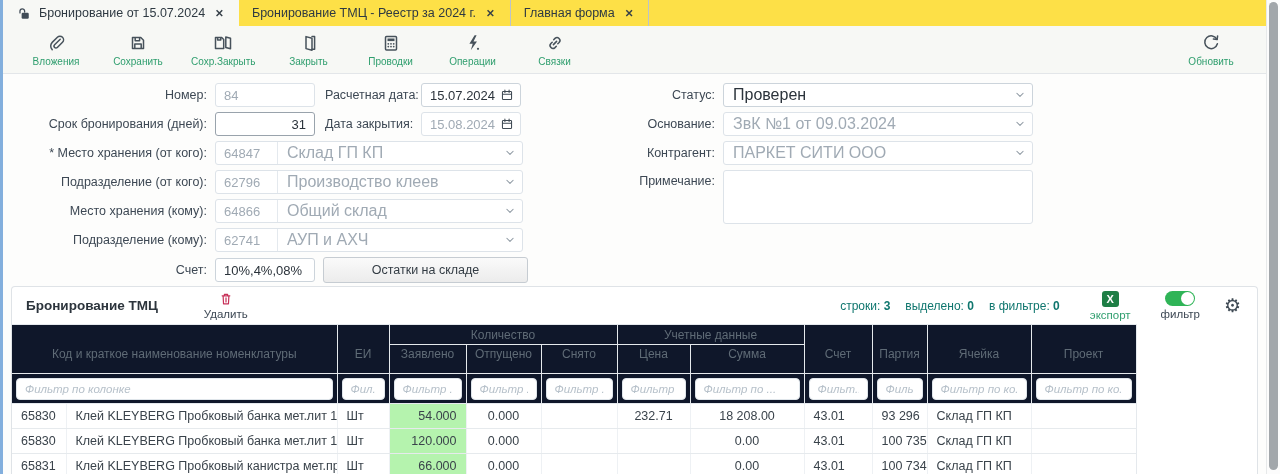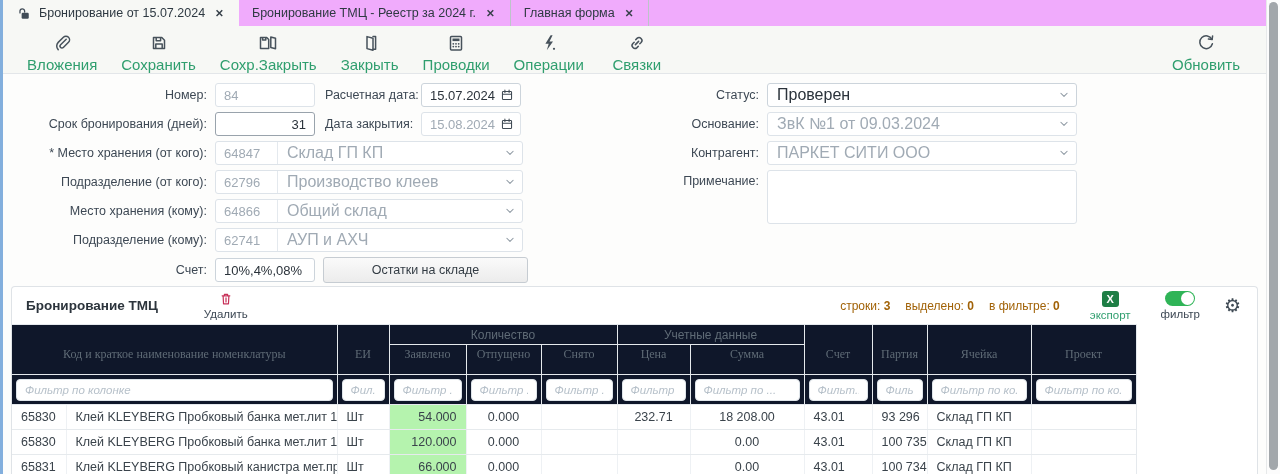--- a/index.html
+++ b/index.html
@@ -10,33 +10,33 @@
             border-left:3px solid #83afdd; }
   .content { margin-right:14px; }
 
   
   .v-scroll { position:absolute; top:0; right:0; width:14px; height:474px;
               background:#fcfcfc; border-left:1px solid #e7e9ea; }
   .v-thumb { position:absolute; top:2px; right:2px; width:9px; height:468px;
              background:#a2a7ab; border-radius:5px; }
 
   
-  .tabbar { display:flex; height:26px; background:#f0abfc; }
+  .tabbar { display:flex; height:26px; background:#fde047; }
   .tab { display:flex; align-items:center; gap:8px; padding:0 13px;
          font-size:12.5px; color:#2e3942; border-right:1px solid #bcc3c9; white-space:nowrap; }
   .tab.active { background:#f7f8f5; border-right:none; font-weight:normal; }
   .tab .close { font-size:10.5px; font-weight:bold; color:#353f48; padding:1px 2px; }
   .lock-svg { width:15px; height:15px; }
 
   
   .toolbar { display:flex; align-items:flex-start; background:#f7f8f5;
              padding:7px 20px 4px 24px; height:48px; border-bottom:1px solid #e3e6e9; }
   .tbtn { display:flex; flex-direction:column; align-items:center; margin-right:24px; min-width:58px; color:#47525b; }
   .tbtn svg { width:20px; height:20px; }
-  .tbtn .lb { font-size:15px; color:#2f9e6e; margin-top:3px; white-space:nowrap; }
+  .tbtn .lb { font-size:10px; color:#2f9e6e; margin-top:3px; white-space:nowrap; }
   .tbtn.refresh { margin:0 6px 0 auto; }
   .icon-stroke { fill:none; stroke:currentColor; stroke-width:1.5; stroke-linecap:round; stroke-linejoin:round; }
 
   
   .formarea { position:relative; padding:9px 0 0 0; height:212px; background:#fdfdfc; }
   .frow { display:flex; align-items:center; margin-bottom:5px; }
   .flabel { width:212px; text-align:right; font-size:12.5px; color:#3d4854; padding-right:8px; white-space:nowrap; }
   .flabel2 { width:96px; text-align:right; font-size:12.5px; color:#3d4854; padding-right:8px; margin-left:10px; white-space:nowrap; }
   .inp { height:24px; border:1px solid #ccd4db; border-radius:3px; font-size:13px; color:#2b333b;
          padding:0 8px; background:#fff; font-family:inherit; }
@@ -51,54 +51,54 @@
   .combo { width:308px; height:24px; border:1px solid #dde3e9; border-radius:3px; background:#fff;
            display:flex; align-items:center; }
   .combo .code { width:62px; align-self:stretch; display:flex; align-items:center; padding:0 8px;
                  font-size:13px; color:#a0aab4; border-right:1px solid #e4e9ee; }
   .combo .val { flex:1; padding:0 9px; font-size:16px; color:#a0aab4; white-space:nowrap; overflow:hidden; }
   .combo .val.dark { color:#2b333b; }
   .combo.enabled { border-color:#ccd4db; }
   .combo svg { width:14px; height:14px; margin-right:5px; color:#8d98a2; flex:none; }
   .btn-stock { margin-left:8px; width:205px; height:26px; background:linear-gradient(#fafafa,#ececec);
                border:1px solid #c6ccd2; border-radius:3px; font-size:12.5px; color:#333c44; font-family:inherit; }
-  .rightcol { position:absolute; left:664px; top:9px; width:440px; }
+  .rightcol { position:absolute; left:620px; top:9px; width:440px; }
   .rightcol .flabel { width:100px; }
   .combo.wide { width:310px; }
   .notearea { width:310px; height:54px; border:1px solid #dde3e9; border-radius:3px; background:#fff;
               resize:none; font-family:inherit; font-size:13px; color:#2b333b; padding:4px 8px; }
   .frow.top { align-items:flex-start; }
   .frow.top .flabel { padding-top:4px; }
 
   
   .panel { margin:0 8px; border:1px solid #dfe3e7; border-bottom:none; border-radius:4px 4px 0 0;
            background:#fff; height:190px; }
   .phead { height:37px; display:flex; align-items:center; padding:0 16px 0 14px; }
   .ptitle { font-size:13.5px; font-weight:bold; color:#2c343c; margin-right:46px; }
   .pdel { display:flex; flex-direction:column; align-items:center; }
   .pdel svg { width:16px; height:16px; color:#c73058; }
   .pdel .lb { font-size:11.5px; color:#3d4854; margin-top:1px; }
-  .pstats { margin-left:auto; display:flex; align-items:center; gap:15px; font-size:12px; color:#a16207; }
+  .pstats { margin-left:auto; display:flex; align-items:center; gap:15px; font-size:12px; color:#0f766e; }
   .pstats b { font-weight:bold; }
   .pexport { display:flex; flex-direction:column; align-items:center; margin-left:30px; }
   .xlicon { width:17px; height:16px; background:#1e7e45; border-radius:3px; color:#fff; font-size:11px;
             font-weight:bold; display:flex; align-items:center; justify-content:center; }
   .pexport .lb { font-size:11.5px; color:#2f9e6e; margin-top:2px; }
   .pfilter { display:flex; flex-direction:column; align-items:center; margin-left:30px; }
   .toggle { width:30px; height:15px; background:#2fb457; border-radius:8px; position:relative; }
   .toggle .knob { position:absolute; top:1px; right:1px; width:13px; height:13px; background:#fff;
                   border-radius:50%; }
   .pfilter .lb { font-size:11.5px; color:#3d4854; margin-top:2px; }
   .gear { font-size:19px; color:#3f4a54; margin-left:24px; line-height:1; }
 
   
   table.grid { border-collapse:collapse; table-layout:fixed; width:1124px; }
   .grid th { font-weight:normal; font-size:12px; color:#5f6b76; background:#0f172a;
              border:1px solid #e5e9ed; padding:2px 4px; white-space:nowrap; overflow:hidden; }
-  .grid th.colhead { vertical-align:bottom; padding-bottom:12px;font-family:Liberation Serif, serif; }
+  .grid th.colhead { vertical-align:bottom; padding-bottom:12px; }
   .grid tr.grouprow th { height:20px; }
   .grid tr.headrow th { height:23px; }
   .grid th:first-child, .grid td:first-child { border-left:none; }
   .grid th:last-child, .grid td:last-child { border-right:1px solid #e5e9ed; }
   .grid tr.filterrow th { height:30px; padding:0 4px; }
   .filtinp { width:100%; height:22px; border:1px solid #dfe5ea; border-radius:4px; background:#fff;
              font-family:inherit; font-size:11.5px; font-style:italic; color:#4a555f; padding:0 8px; }
   .filtinp::placeholder { color:#b7c1ca; opacity:1; }
   .grid td { height:25px; border-right:1px solid #eef1f4; border-bottom:1px solid #e6eaed;
              font-size:12.5px; color:#3a434b; padding:0 9px; white-space:nowrap; overflow:hidden; }

